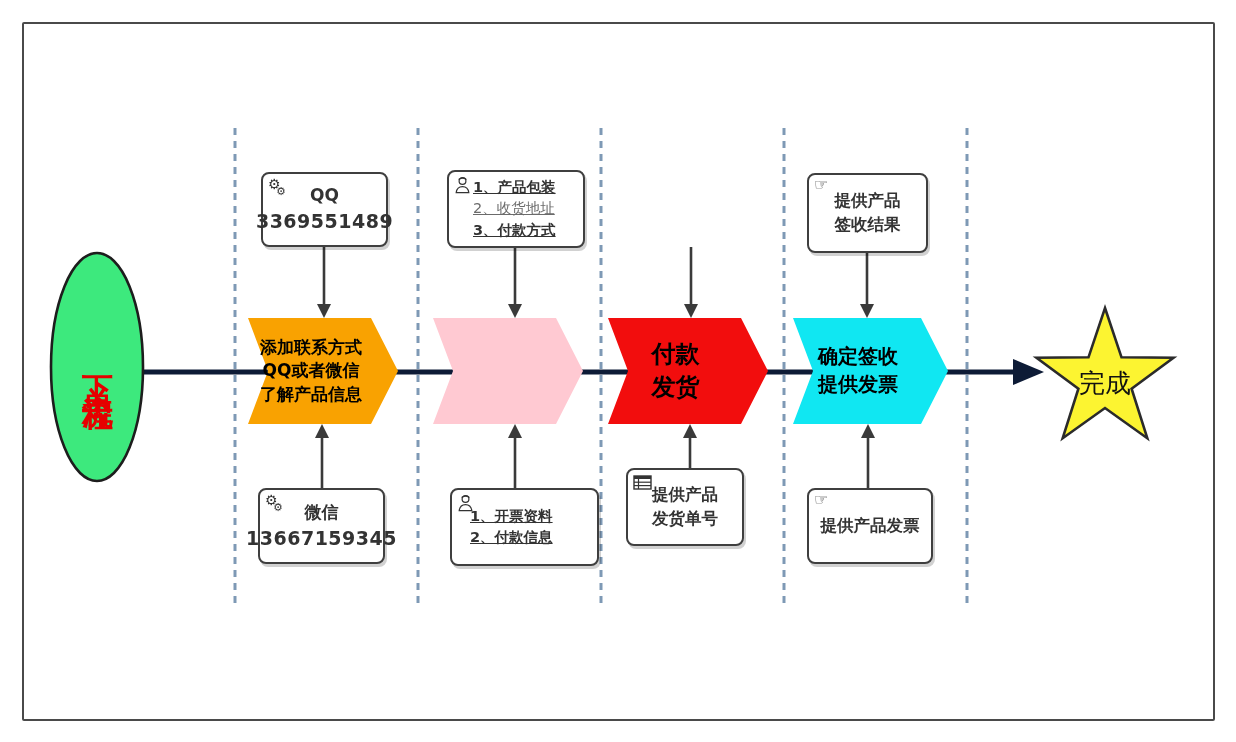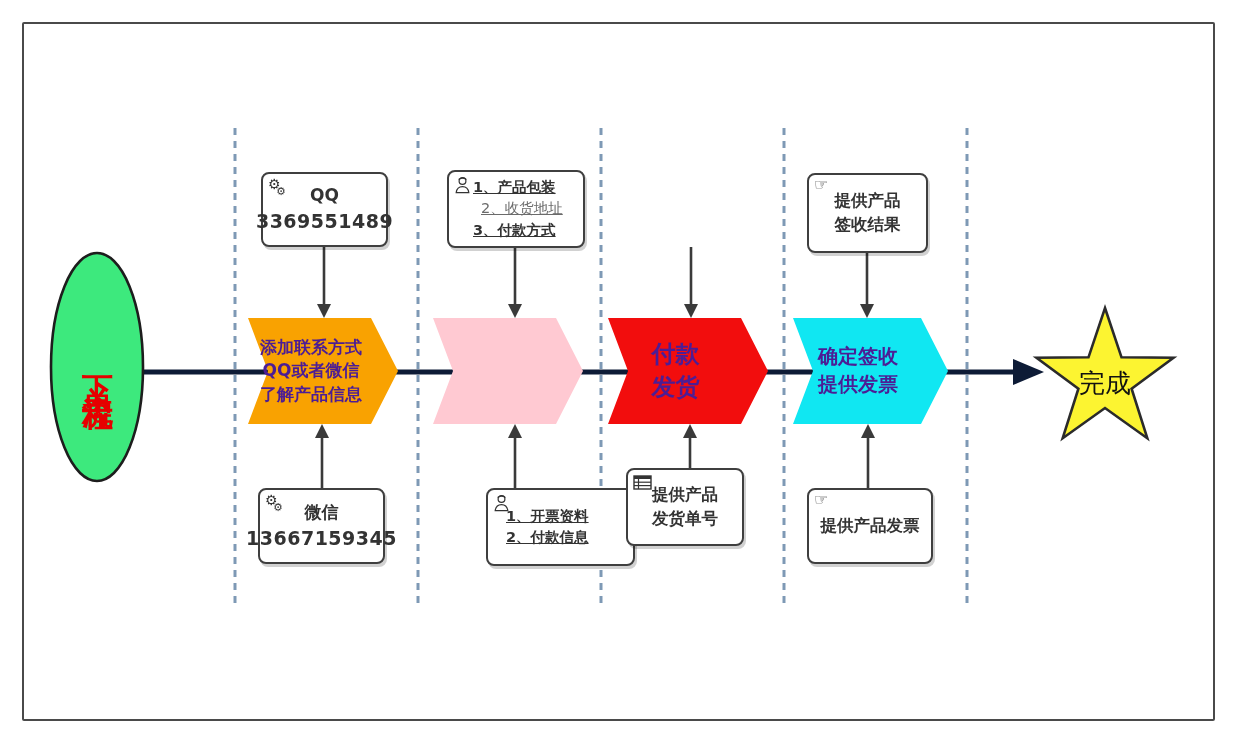--- a/index.html
+++ b/index.html
@@ -15,21 +15,21 @@
   
   .abs{position:absolute;}
   .start-text{
     left:75px;top:272px;width:46px;height:196px;
     writing-mode:vertical-rl;text-orientation:upright;
     font-size:31px;font-weight:bold;color:#E60000;letter-spacing:9px;
     display:flex;align-items:center;justify-content:center;z-index:3;
   }
   .chev-label{
     position:absolute;top:318px;height:106px;display:flex;align-items:center;justify-content:center;
-    color:#4c1d95;font-weight:bold;text-align:center;white-space:pre-line;line-height:1.38;z-index:3;
+    color:#000000;font-weight:bold;text-align:center;white-space:pre-line;line-height:1.38;z-index:3;
   }
   .star-label{
     left:1058px;top:366px;width:94px;text-align:center;
     font-size:26px;font-weight:normal;color:#111;z-index:4;
   }
   
   .ibox{
     position:absolute;background:#fff;border:2.5px solid #3f3f3f;border-radius:8px;
     box-shadow:2px 3px 0 rgba(0,0,0,0.18);z-index:3;box-sizing:border-box;
   }
@@ -39,21 +39,21 @@
   .gears .g1{left:0;top:1px;font-size:14px;}
   .gears .g2{left:8px;top:10px;font-size:11px;}
   .hand-glyph{font-size:16px;line-height:1;top:4px;}
   .ibox-body{
     position:absolute;left:0;top:0;width:100%;height:100%;
     display:flex;flex-direction:column;align-items:center;justify-content:center;
   }
   .ibox-body.list{align-items:flex-start;padding-left:24px;box-sizing:border-box;}
   .l{white-space:pre-line;text-align:center;line-height:1.45;}
   .bold{font-weight:bold;}
-  .muted{color:#6b6b6b;font-weight:normal;margin-left:8px;}
+  .muted{color:#6b6b6b;font-weight:normal;}
   .fs14{font-size:14.5px;text-decoration:underline;}
   .fs16{font-size:16.5px;}
   .fs17{font-size:17px;}
   .fs19{font-size:19px;letter-spacing:0.5px;}
 </style>
 </head>
 <body>
 
 <div class="canvas">
   <div class="frame"></div>
@@ -158,21 +158,21 @@
     <span class="icon gears">
       <i class="g1">⚙</i>
         <i class="g2">⚙</i>
     </span>
     <div class="ibox-body">
       <div class="l bold fs17">微信</div>
       <div class="l bold fs19">13667159345</div>
     </div>
   </div>
 
-  <div class="ibox" style="left:450px;top:488px;width:149px;height:78px;margin-left:36px;">
+  <div class="ibox" style="left:450px;top:488px;width:149px;height:78px;">
     <span class="icon" style="top:3px;">
       <svg width="17" height="19" viewBox="0 0 17 19">
         <circle cx="8.5" cy="6" r="3.4" fill="none" stroke="#333" stroke-width="1.2"></circle>
         <path d="M4.6,4.4 Q8.5,2 12.4,4.4" fill="none" stroke="#333" stroke-width="1.2"></path>
         <path d="M2.2,17.6 Q3,11.6 8.5,11.6 Q14,11.6 14.8,17.6 Z" fill="none" stroke="#333" stroke-width="1.2"></path>
       </svg>
     </span>
     <div class="ibox-body list" style="padding-left:18px;">
       <div class="l bold fs14">1、开票资料</div>
       <div class="l bold fs14">2、付款信息</div>

